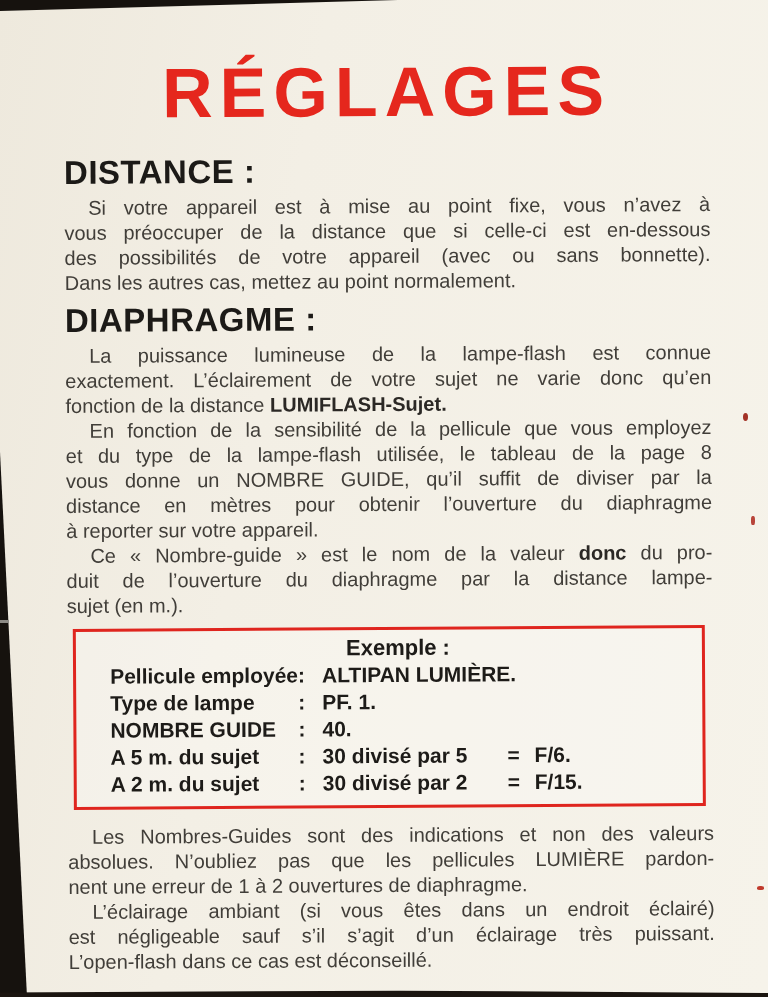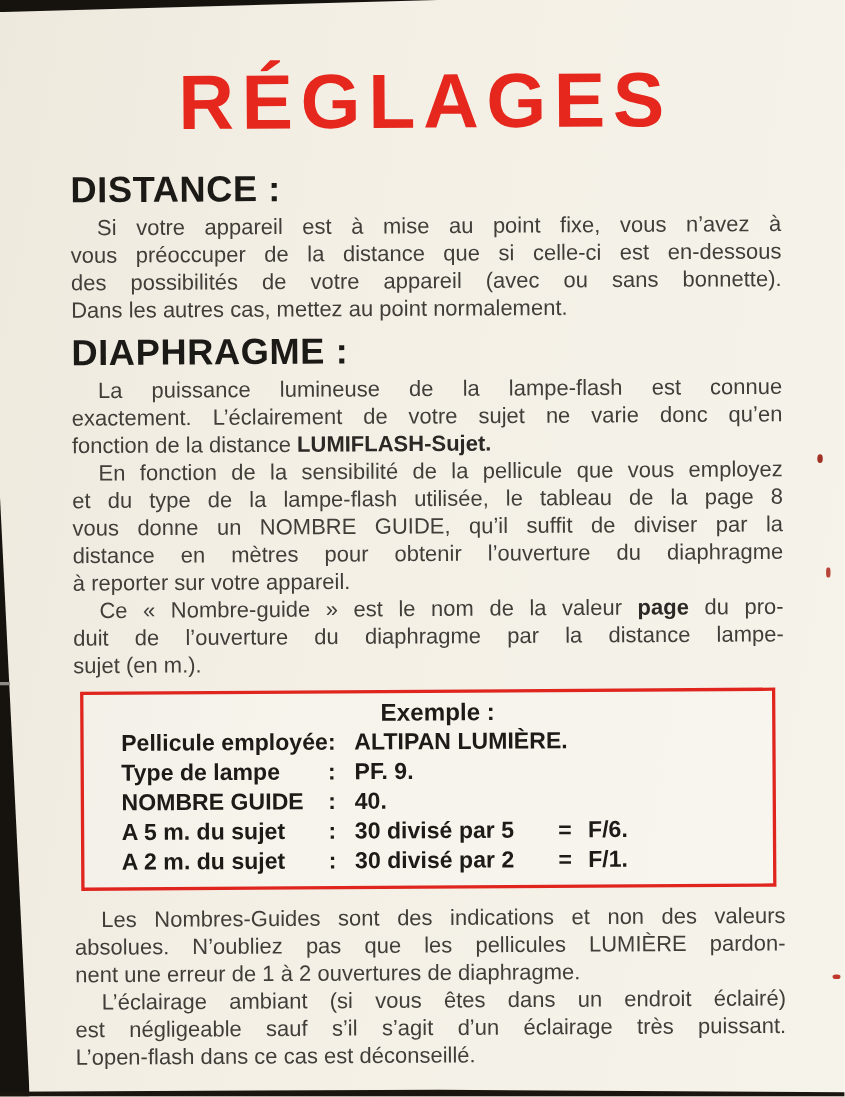--- a/index.html
+++ b/index.html
@@ -89,56 +89,56 @@
       <span class="ln end"><span>fonction de la distance </span><span class="bd">LUMIFLASH-Sujet.</span></span>
     </p>
     <p class="para">
       <span class="ln first">En fonction de la sensibilité de la pellicule que vous employez</span>
       <span class="ln">et du type de la lampe-flash utilisée, le tableau de la page 8</span>
       <span class="ln">vous donne un NOMBRE GUIDE, qu’il suffit de diviser par la</span>
       <span class="ln">distance en mètres pour obtenir l’ouverture du diaphragme</span>
       <span class="ln end">à reporter sur votre appareil.</span>
     </p>
     <p class="para">
-      <span class="ln first"><span>Ce « Nombre-guide » est le nom de la valeur </span><span class="bd">page</span><span> du pro-</span></span>
+      <span class="ln first"><span>Ce « Nombre-guide » est le nom de la valeur </span><span class="bd">donc</span><span> du pro-</span></span>
       <span class="ln">duit de l’ouverture du diaphragme par la distance lampe-</span>
       <span class="ln end">sujet (en m.).</span>
     </p>
   </section>
 
   <div class="ex-box">
     <div class="ex-title">Exemple :</div>
     <div class="ex-row">
       <span class="xl">Pellicule employée</span>
         <span class="xc">:</span>
         <span class="xv">ALTIPAN LUMIÈRE.</span>
     </div>
     <div class="ex-row">
       <span class="xl">Type de lampe</span>
         <span class="xc">:</span>
-        <span class="xv">PF. 9.</span>
+        <span class="xv">PF. 1.</span>
     </div>
     <div class="ex-row">
       <span class="xl">NOMBRE GUIDE</span>
         <span class="xc">:</span>
         <span class="xv">40.</span>
     </div>
     <div class="ex-row">
       <span class="xl">A 5 m. du sujet</span>
         <span class="xc">:</span>
         <span class="xv w">30 divisé par 5</span>
         <span class="xe">=</span>
         <span class="xr">F/6.</span>
     </div>
     <div class="ex-row">
       <span class="xl">A 2 m. du sujet</span>
         <span class="xc">:</span>
         <span class="xv w">30 divisé par 2</span>
         <span class="xe">=</span>
-        <span class="xr">F/1.</span>
+        <span class="xr">F/15.</span>
     </div>
   </div>
 
   <section class="closing">
     <p class="para">
       <span class="ln first">Les Nombres-Guides sont des indications et non des valeurs</span>
       <span class="ln">absolues. N’oubliez pas que les pellicules LUMIÈRE pardon-</span>
       <span class="ln end">nent une erreur de 1 à 2 ouvertures de diaphragme.</span>
     </p>
     <p class="para">

